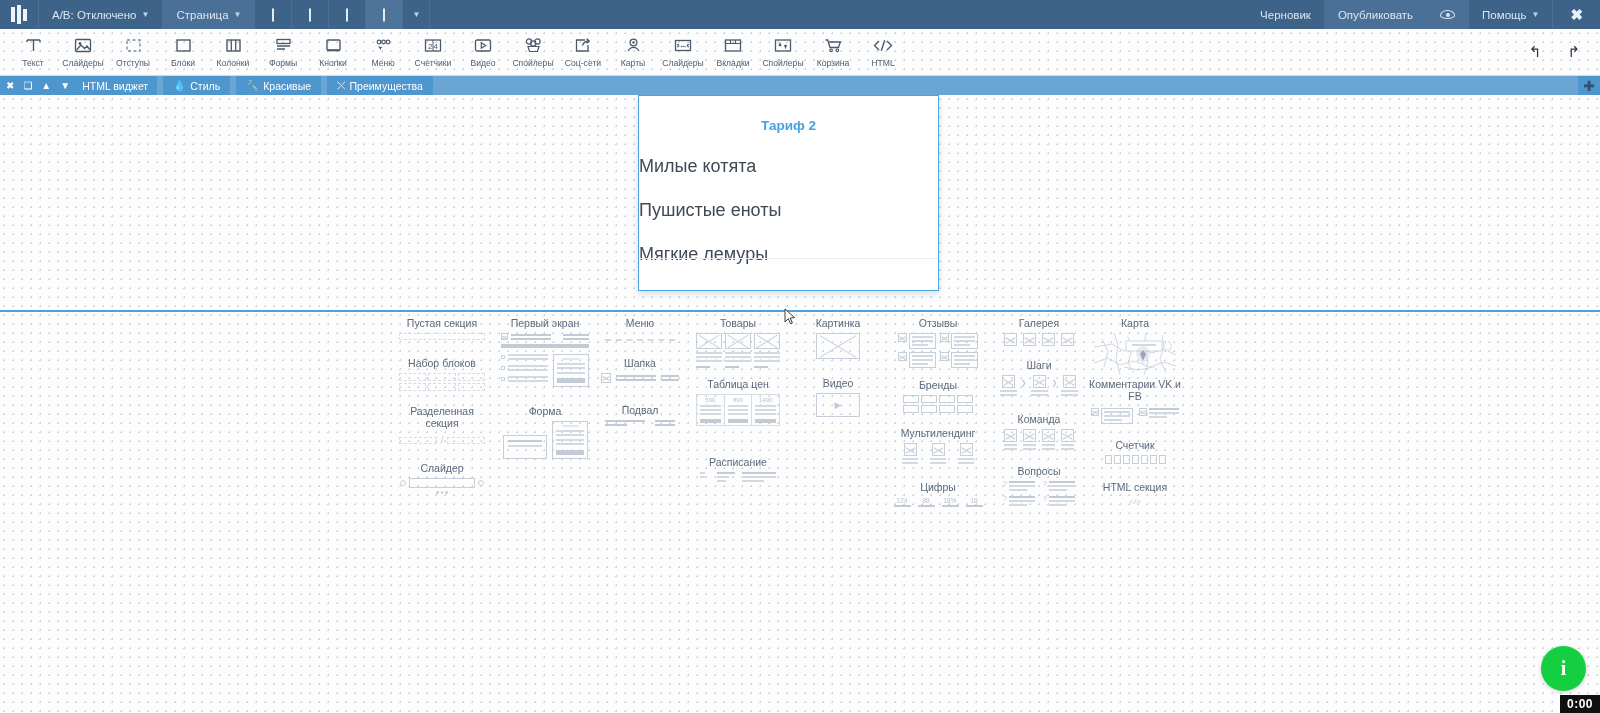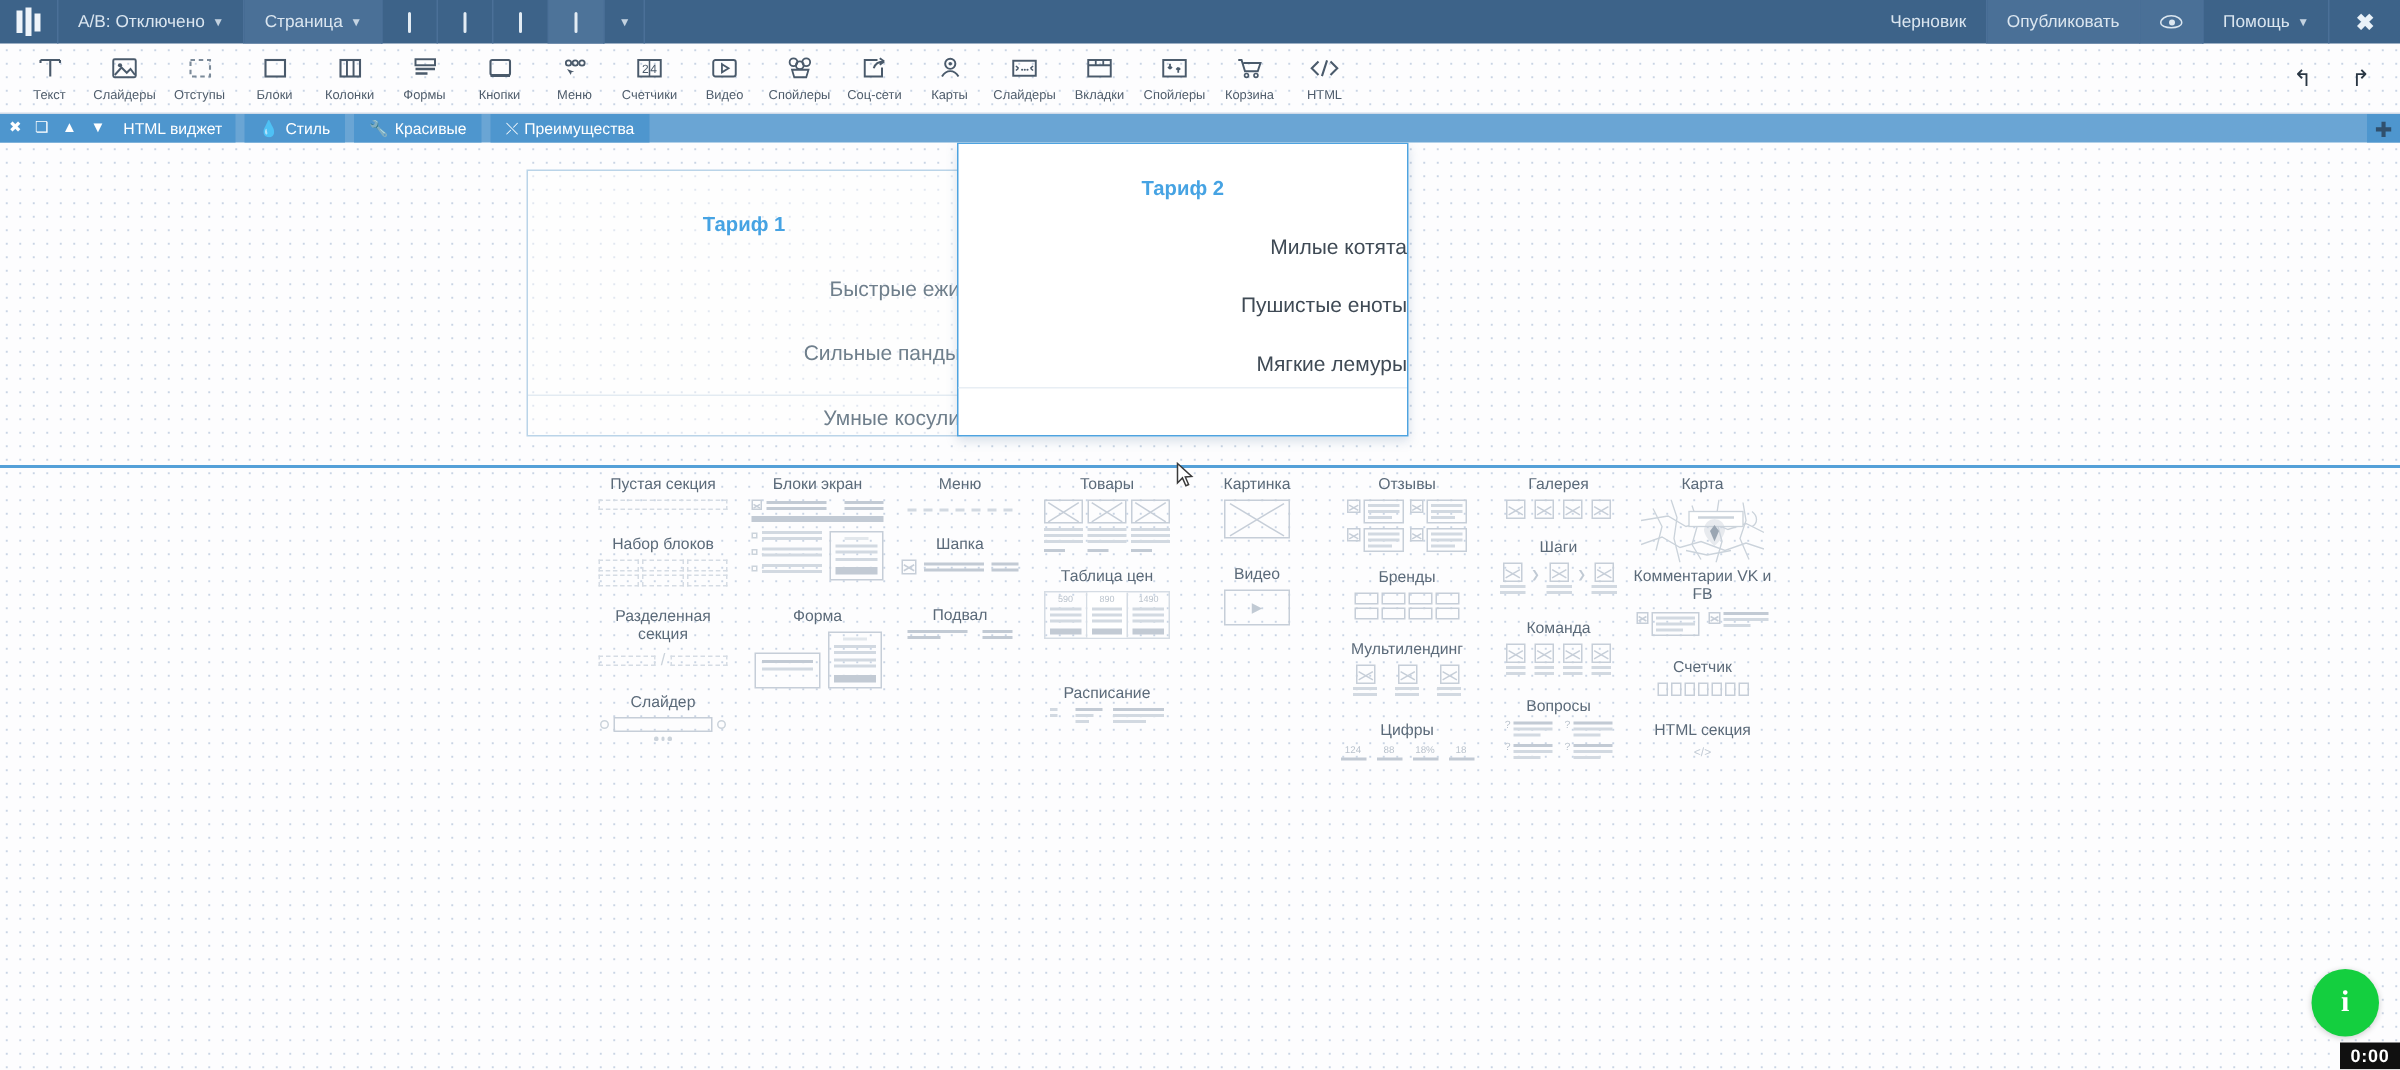--- a/index.html
+++ b/index.html
@@ -134,21 +134,21 @@
   .tcard {
     position: absolute;
     background: rgba(255,255,255,0.45);
     border: 1px solid #bad4e8;
   }
   .tcard .ttitle {
     color: #46a3e3; font-size: 13.5px; font-weight: bold;
     text-align: center;
   }
   .tcard .titem {
-    color: #6f7f8c; font-size: 14px; text-align: right;
+    color: #6f7f8c; font-size: 18px; text-align: left;
   }
   #card1, #card3 {
     top: 18px; height: 178px;
   }
   #card1 { left: 351px; width: 290px; }
   #card3 { left: 938px; width: 290px; }
   #card1 .ttitle, #card3 .ttitle { margin-top: 28px; }
   #card1 .titem, #card3 .titem { margin-top: 27px; }
   #card1 .footline, #card3 .footline {
     position: absolute; left: 0; right: 0; bottom: 26px;
@@ -508,27 +508,20 @@
   <div class="filler"></div>
   <div class="plus">
     <span>✚</span>
   </div>
 </div>
 
 <div id="canvas" class="dotted">
 
   <div id="tariff-section">
 
-    <div class="tcard" id="card1">
-      <div class="ttitle">Тариф 1</div>
-      <div class="titem">Быстрые ежи</div>
-      <div class="titem">Сильные панды</div>
-      <div class="titem">Умные косули</div>
-      <div class="footline"></div>
-    </div>
 
     <div class="tcard" id="card2">
       <div class="ttitle">Тариф 2</div>
       <div class="titem">Милые котята</div>
       <div class="titem">Пушистые еноты</div>
       <div class="titem">Мягкие лемуры</div>
       <div class="footline"></div>
     </div>
 
 
@@ -586,21 +579,21 @@
             <span style="width:2.5px;height:2.5px;background:#cbd3db;border-radius:50%"></span>
             <span style="width:2.5px;height:2.5px;background:#cbd3db;border-radius:50%"></span>
           </div>
         </div>
       </div>
     </div>
 
     <div class="bcol" style="left:498px;width:94px">
 
       <div class="bitem" style="top:0;left:0;width:94px">
-        <div class="bname">Блоки экран</div>
+        <div class="bname">Первый экран</div>
         <div class="thumb" style="flex-direction:column;align-items:stretch;padding:0 3px">
           <div style="display:flex;justify-content:space-between;align-items:center">
             <div style="display:flex;align-items:center;gap:3px">
               <span class="wbox-x" style="width:7px;height:7px;display:block"></span>
               <div class="stack" style="width:40px">
                   <div class="wline dk"></div>
                   <div class="wline dk"></div>
                 </div>
             </div>
             <div class="stack" style="width:26px">

